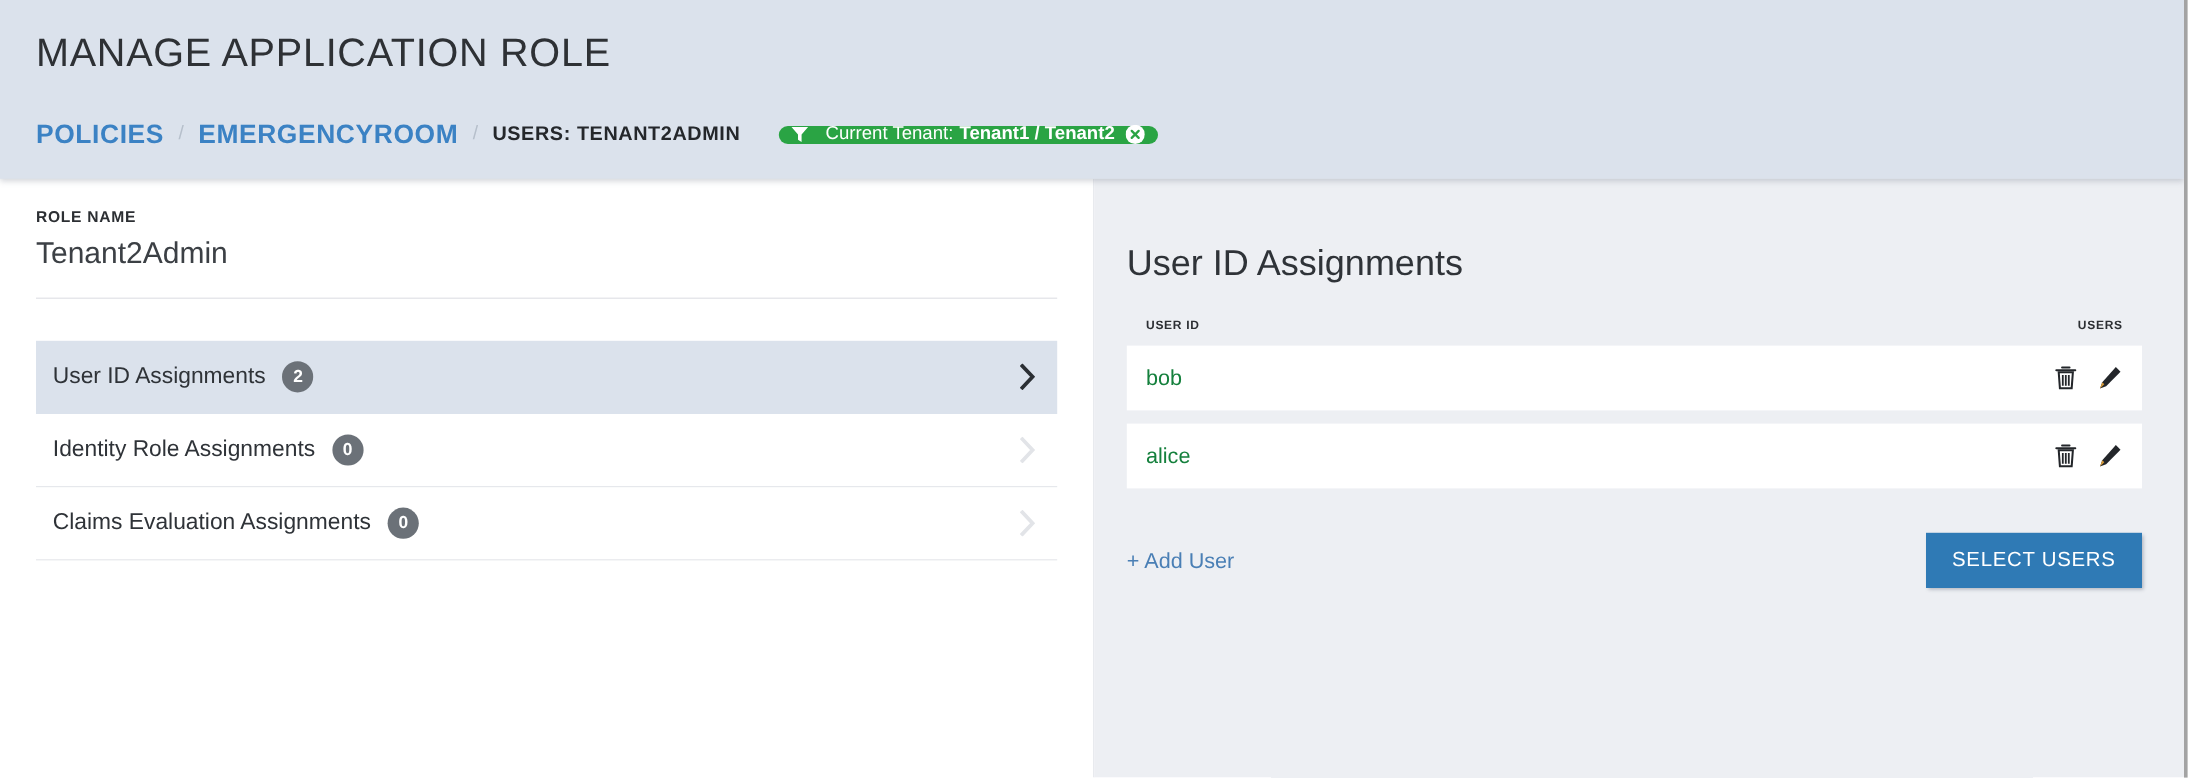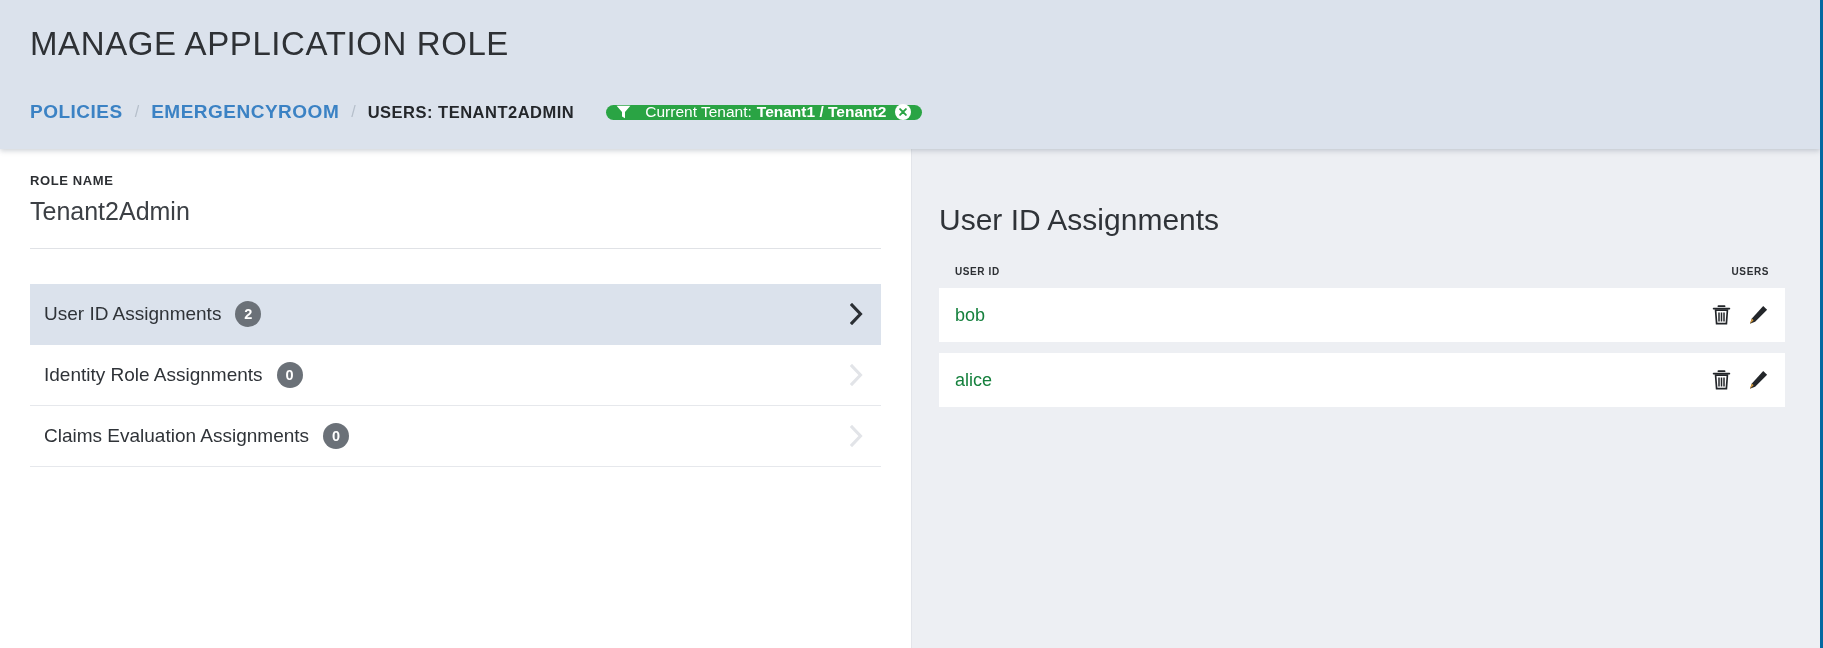--- a/index.html
+++ b/index.html
@@ -12,21 +12,21 @@
     background: #ffffff;
     font-family: "Liberation Sans", sans-serif;
     overflow: hidden;
   }
 
   #app {
     position: relative;
     width: 1823px;
     height: 648px;
     box-sizing: border-box;
-    border-right: 3px solid #0369a1;
+    border-right: 3px solid #a3a3a3;
     background: #ffffff;
     overflow: hidden;
   }
 
   
   .page-header {
     position: relative;
     height: 149px;
     box-sizing: border-box;
     background: #dbe2ec;
@@ -49,21 +49,21 @@
   .breadcrumb-bar {
     position: absolute;
     left: 30px;
     top: 96px;
     display: flex;
     align-items: center;
     height: 32px;
     white-space: nowrap;
   }
   .crumb-link {
-    font-size: 19px;
+    font-size: 22px;
     font-weight: bold;
     letter-spacing: 0.5px;
     color: #3b82c4;
     text-decoration: none;
     cursor: pointer;
   }
   .crumb-sep {
     font-size: 16px;
     color: #b6bfcb;
     margin: 0 12px;
@@ -357,16 +357,20 @@
             <path d="M4.6 6.2 H16.4 L15.4 19.6 H5.6 Z" fill="none" stroke="currentColor" stroke-width="1.7"></path>
             <path d="M8 8.6 V17.4 M10.5 8.6 V17.4 M13 8.6 V17.4" stroke="currentColor" stroke-width="1.5"></path>
           </svg>
           <svg class="icon-btn" viewBox="0 0 21 22" aria-hidden="true">
             <path d="M15.2 1.9 L19.1 5.8 L7.1 17.8 L2 19.7 L3.9 14.6 Z" fill="currentColor"></path>
             <path d="M2 19.7 L3.9 14.6 L5.6 16.3 Z" fill="#d79a38"></path>
           </svg>
         </span>
       </div>
 
+      <div class="panel-footer">
+        <a class="add-link">+ Add User</a>
+        <button class="select-users-btn">SELECT USERS</button>
+      </div>
     </div>
 
   </div>
 </div>
 
 </body></html>

